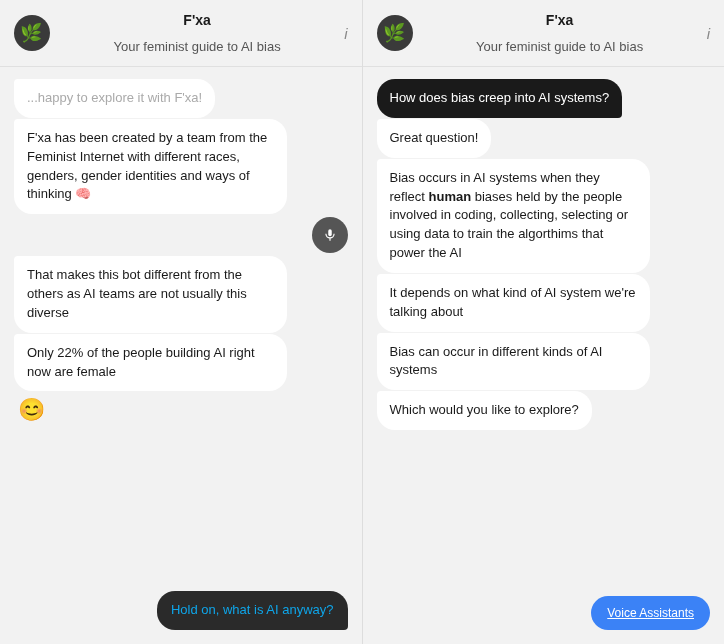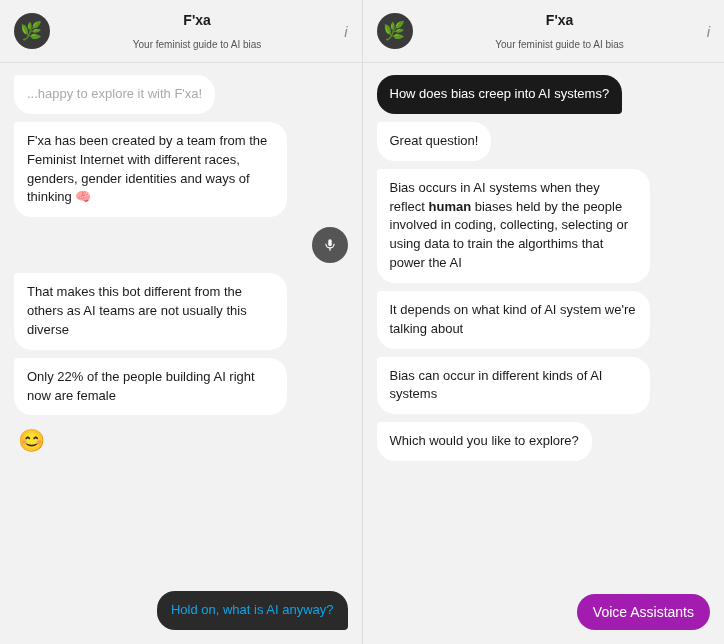--- a/index.html
+++ b/index.html
@@ -52,38 +52,38 @@
     .header-text {
       flex: 1;
       text-align: center;
     }
     .header-name {
       font-weight: 700;
       font-size: 14px;
       color: #1a1a1a;
     }
     .header-subtitle {
-      font-size: 10px;
+      font-size: 13px;
       color: #555;
       margin-top: 11px;
     }
     .header-info {
       font-size: 15px;
       color: #888;
       cursor: pointer;
       font-style: italic;
       font-weight: 300;
     }
     .chat-messages {
       flex: 1;
       overflow-y: auto;
       padding: 12px 14px;
       display: flex;
       flex-direction: column;
-      gap: 8px;
+      gap: 1px;
     }
     .bubble {
       max-width: 82%;
       padding: 10px 13px;
       border-radius: 18px;
       font-size: 13px;
       line-height: 1.45;
       color: #1a1a1a;
     }
     .bubble-bot {
@@ -125,27 +125,28 @@
       display: flex;
       align-items: center;
       justify-content: center;
       align-self: flex-start;
       font-size: 22px;
     }
     .bottom-bubble {
       margin: 8px 14px 14px;
     }
     .voice-bubble {
-      background: #a21caf;
+      background: #3b82f6;
       color: white;
       padding: 10px 16px;
       border-radius: 20px;
-      font-size: 14px;
+      font-size: 12px;
       align-self: flex-end;
       cursor: pointer;
+      text-decoration: underline;
     }
   </style>
 </head>
 <body>
 
 <div class="screen-container">
 
   <div class="chat-panel">
     <div class="chat-header">
       <div class="header-avatar">

